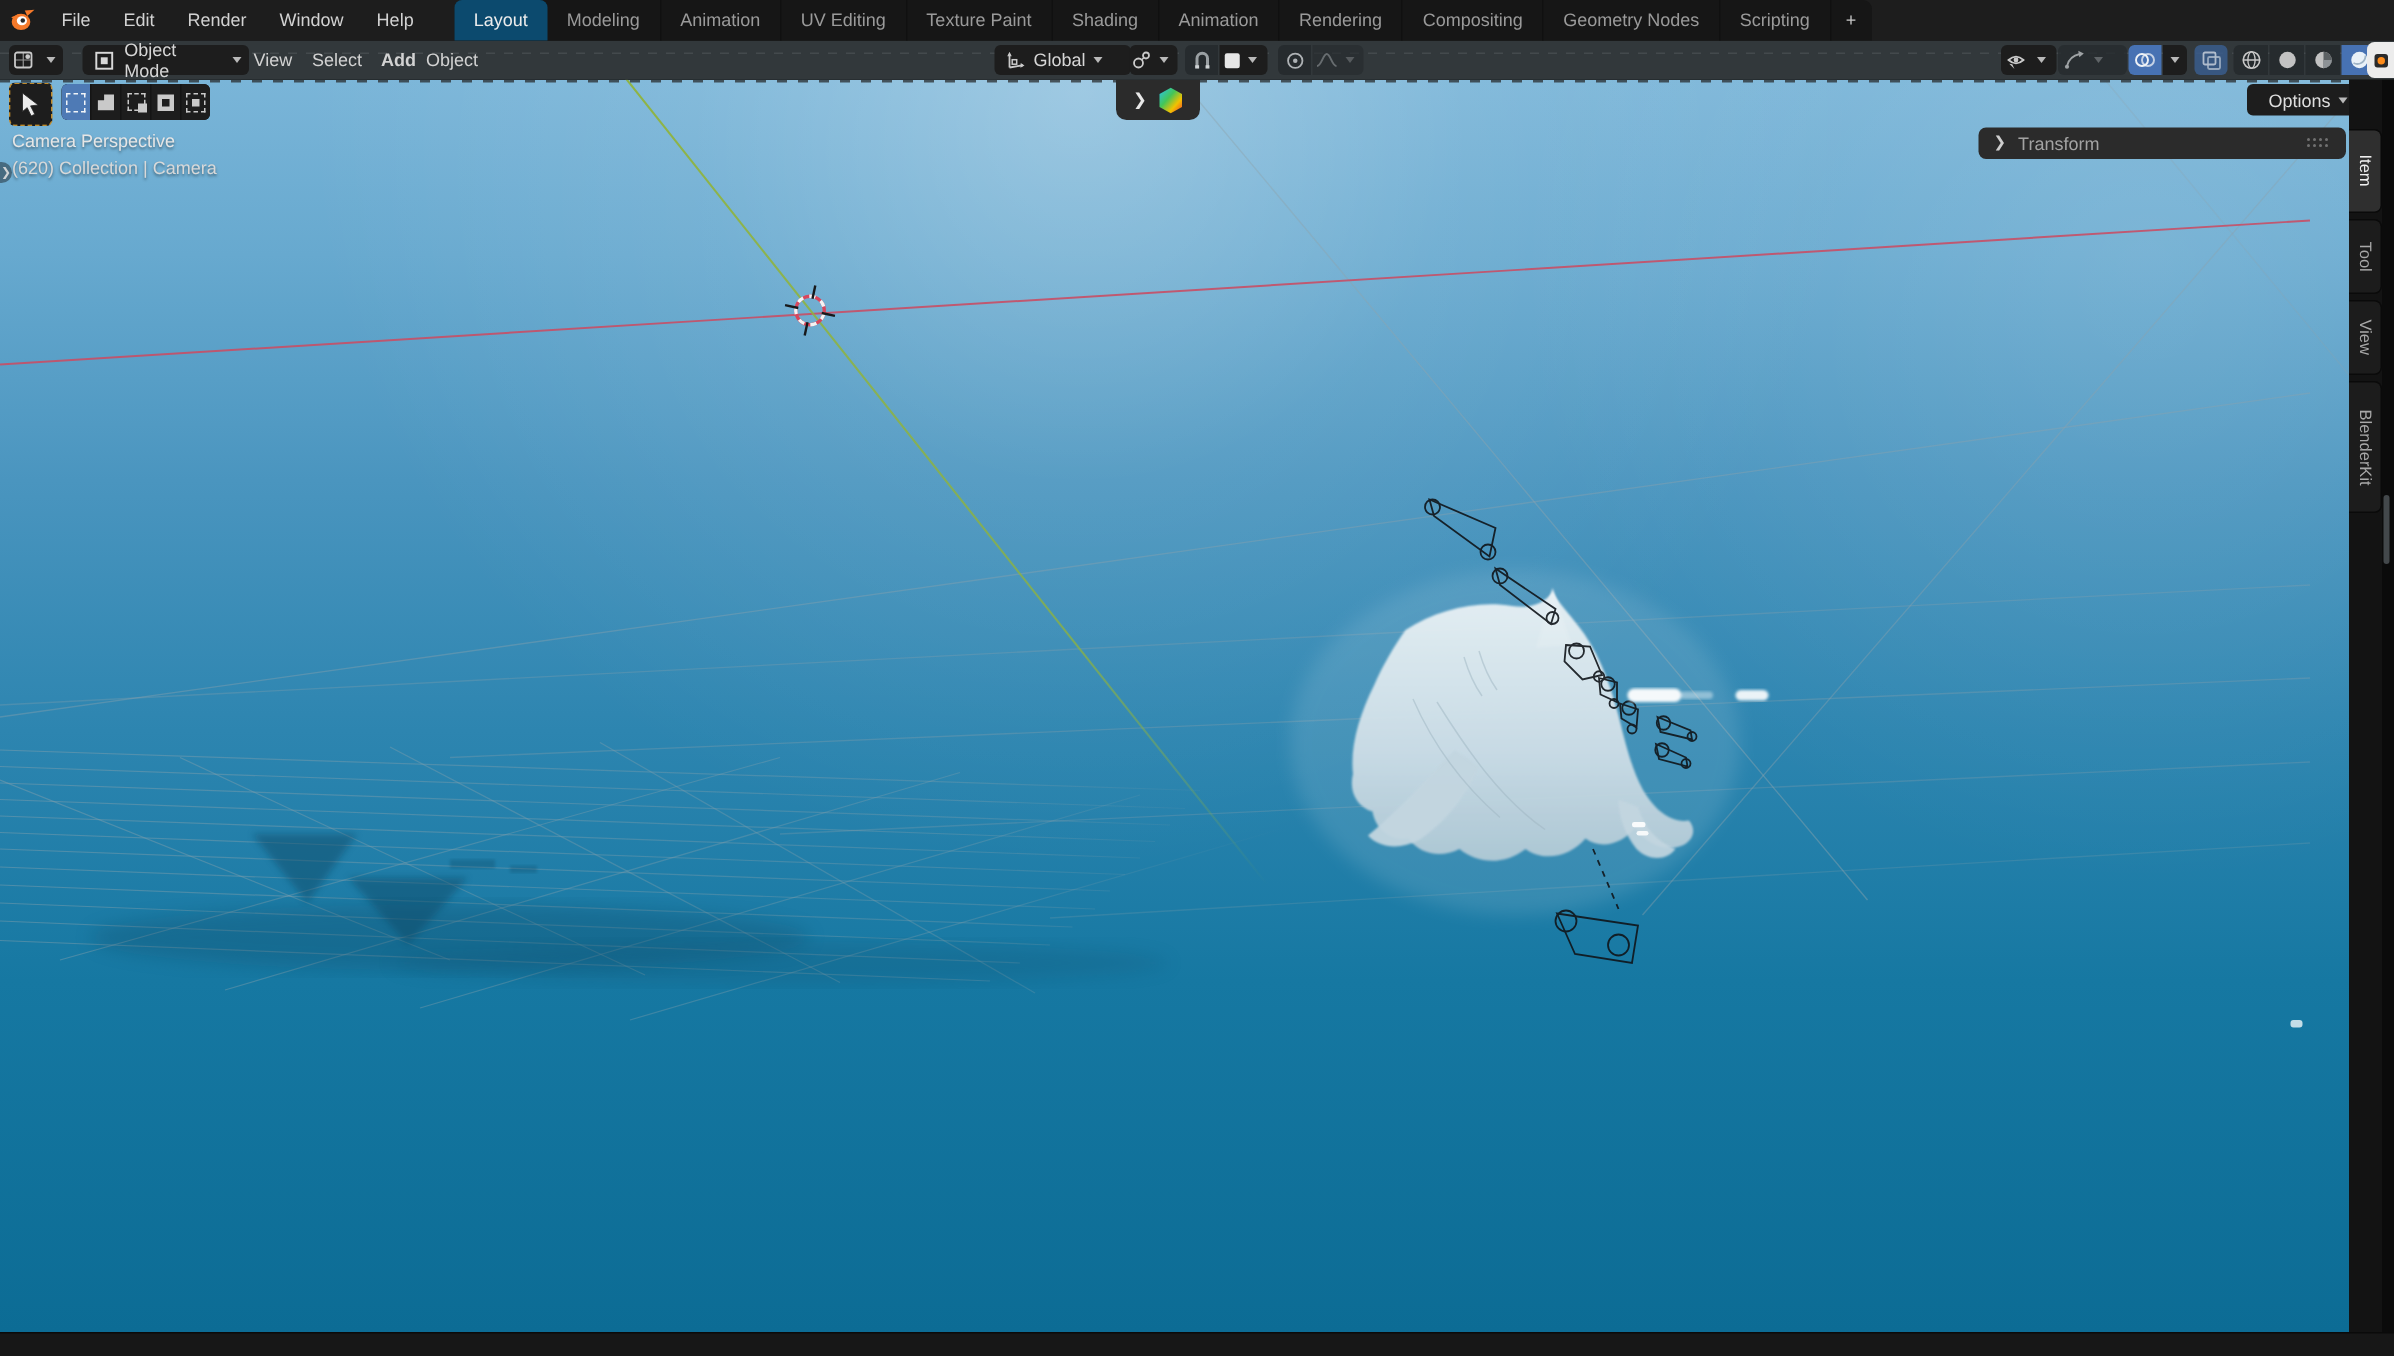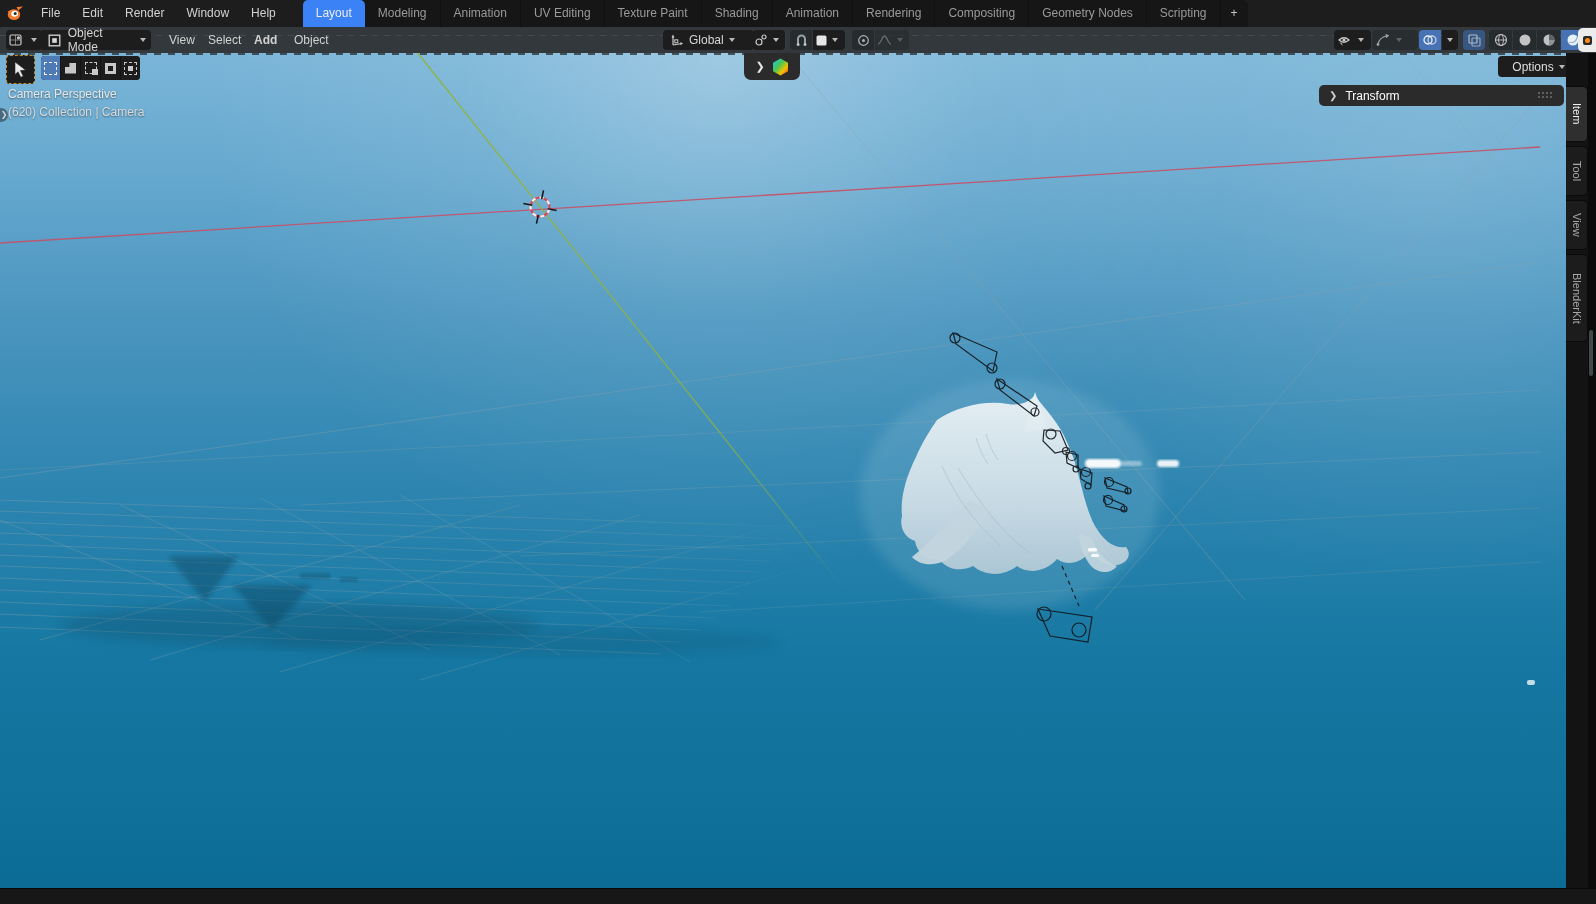--- a/index.html
+++ b/index.html
@@ -5,21 +5,21 @@
   html,body{margin:0;padding:0;background:#0b0b0b;}
   body{width:1596px;height:904px;position:relative;overflow:hidden;
        font-family:"Liberation Sans","DejaVu Sans",sans-serif;-webkit-font-smoothing:antialiased;}
   .app{position:absolute;inset:0;border-radius:29px;}
   
   .topbar{position:absolute;left:0;top:0;width:1596px;height:27px;background:#1d1d1d;display:flex;align-items:center;z-index:40;}
   .logo{width:30px;display:flex;justify-content:center;align-items:center;}
   .menu-item{font-size:12px;color:#d2d2d2;padding:0 11px;line-height:27px;cursor:default;}
   .ws-tabs{display:flex;align-items:stretch;height:27px;margin-left:16px;background:#161616;border-radius:6px 6px 0 0;}
   .ws-tab{font-size:12px;color:#9a9a9a;padding:0 13px;line-height:27px;border-right:1px solid #101010;}
-  .ws-tab.active{background:#3b82f6;color:#ececec;border-radius:5px 5px 0 0;border-right:none;text-align:center;}
+  .ws-tab.active{background:#0c4a6e;color:#ececec;border-radius:5px 5px 0 0;border-right:none;text-align:center;}
   .ws-tab.plus{color:#c7c7c7;border-right:none;padding:0 10px;}
   .corner-widget{position:absolute;right:0;top:28px;width:18px;height:24px;background:#ececec;border-radius:5px 0 0 5px;z-index:50;display:flex;align-items:center;justify-content:center;}
   .corner-widget .glyph{width:9px;height:9px;background:#2a2a2a;border-radius:2px;position:relative;}
   .corner-widget .dot{position:absolute;right:2px;bottom:2px;width:5px;height:5px;border-radius:50%;background:#ff8c1a;}
   
   .vheader{position:absolute;left:0;top:27px;width:1596px;height:26px;background:#32383b;z-index:30;}
   .vheader .dash{position:absolute;left:0;right:0;top:8px;height:1px;
      background:repeating-linear-gradient(90deg,#4d5356 0 6px,transparent 6px 12px);opacity:.65;pointer-events:none;}
   .hbtn{position:absolute;top:3px;height:20px;background:#1d1d1d;border-radius:4px;display:flex;align-items:center;color:#d6d6d6;font-size:12px;}
   .hmenu{position:absolute;top:0;height:26px;line-height:26px;font-size:12px;color:#d2d2d2;padding:0 9px;}
@@ -40,21 +40,21 @@
   .toolbtn{left:6px;top:2px;width:27px;height:27px;background:#1d1d1d;border:1px dashed #c08c2e;border-radius:4px;display:flex;align-items:center;justify-content:center;}
   .msgroup{left:41px;top:3px;display:flex;background:#141414;border-radius:4px;overflow:hidden;}
   .ms{width:19px;height:24px;background:#1d1d1d;margin-right:1px;display:flex;align-items:center;justify-content:center;}
   .ms:last-child{margin-right:0;}
   .ms.active{background:#4e7ab5;}
   .bk-tab{left:744px;top:0;width:56px;height:27px;background:#2b2b2b;border-radius:0 0 7px 7px;display:flex;align-items:center;justify-content:center;gap:7px;}
   .bk-arrow{color:#e8e8e8;font-size:11px;}
   .options-btn{left:1498px;top:3px;width:86px;height:21px;background:#1d1d1d;border-radius:4px;display:flex;align-items:center;justify-content:center;color:#dedede;font-size:12px;}
   .transform-bar{position:absolute;left:1319px;top:32px;width:245px;height:21px;background:#2b2b2b;border-radius:5px;display:flex;align-items:center;z-index:9;}
   .transform-bar .pchev{color:#cfcfcf;font-size:10px;margin:0 8px 0 10px;}
-  .transform-bar .ptitle{color:#ffffff;font-size:12px;flex:1;}
+  .transform-bar .ptitle{color:#a3a3a3;font-size:12px;flex:1;}
   .dragdots{width:16px;height:7px;margin-right:10px;position:relative;opacity:.55;}
   .dragdots i{position:absolute;width:2px;height:2px;border-radius:50%;background:#aaa;}
   .edge-arrow{position:absolute;left:0;top:55px;width:8px;height:14px;background:rgba(20,24,26,.45);border-radius:0 7px 7px 0;color:#cfd3d5;font-size:8px;line-height:14px;text-align:center;z-index:9;}
   
   .tabstrip{position:absolute;left:1566px;top:53px;width:22px;height:835px;background:#131313;z-index:20;}
   .side-tab{position:absolute;left:0;width:21px;background:#1c1c1c;border:1px solid #0a0a0a;border-left:none;border-radius:0 5px 5px 0;
      writing-mode:vertical-rl;font-size:11px;color:#a8a8a8;display:flex;align-items:center;justify-content:center;}
   .side-tab.active{background:#2f2f2f;color:#efefef;}
   .rightedge{position:absolute;left:1588px;top:53px;width:8px;height:835px;background:#0b0b0b;z-index:20;}
   .rightedge .handle{position:absolute;left:1px;top:277px;width:4px;height:46px;background:#43484b;border-radius:2px;}
@@ -108,35 +108,35 @@
       <span class="icon-box" style="width:24px;">
         <svg width="15" height="14" viewBox="0 0 15 14">
           <rect x="1" y="2" width="11" height="10" rx="1.5" fill="none" stroke="#c9c9c9" stroke-width="1.2"></rect>
           <path d="M1 7 H12 M6.5 2 V12" stroke="#c9c9c9" stroke-width="0.8" opacity="0.7"></path>
           <circle cx="9.5" cy="4.8" r="1.6" fill="#c9c9c9"></circle>
         </svg>
       </span>
       <span class="chev"></span>
     </div>
 
-    <div class="hbtn" style="left:40px;width:105px;padding-left:6px;">
+    <div class="hbtn" style="left:55px;width:105px;padding-left:6px;">
       <span class="icon-box" style="width:18px;">
         <svg width="13" height="13" viewBox="0 0 13 13">
           <rect x="1.2" y="1.2" width="10.6" height="10.6" fill="none" stroke="#d8d8d8" stroke-width="1.3"></rect>
           <rect x="4.2" y="4.2" width="4.6" height="4.6" fill="#d8d8d8"></rect>
         </svg>
       </span>
       <span style="margin-left:4px;">Object Mode</span>
       <span class="chev"></span>
     </div>
 
     <span class="hmenu" style="left:160px;">View</span>
     <span class="hmenu" style="left:199px;">Select</span>
     <span class="hmenu" style="left:245px;font-weight:bold;">Add</span>
-    <span class="hmenu" style="left:285px;">Object</span>
+    <span class="hmenu" style="left:275px;">Object</span>
 
     <div class="hbtn" style="left:663px;width:86px;padding-left:5px;">
       <span class="icon-box" style="width:17px;">
         <svg width="14" height="14" viewBox="0 0 14 14">
           <path d="M3 12 L3 3 M3 12 L12 10.5" stroke="#c9c9c9" stroke-width="1.2" fill="none"></path>
           <path d="M1.5 4.5 L3 1.5 L4.5 4.5 Z M10.5 9 L13 10.6 L10.3 12.2 Z" fill="#c9c9c9"></path>
           <rect x="4.8" y="6.8" width="3" height="3" fill="none" stroke="#c9c9c9" stroke-width="1"></rect>
         </svg>
       </span>
       <span style="margin-left:4px;">Global</span>

